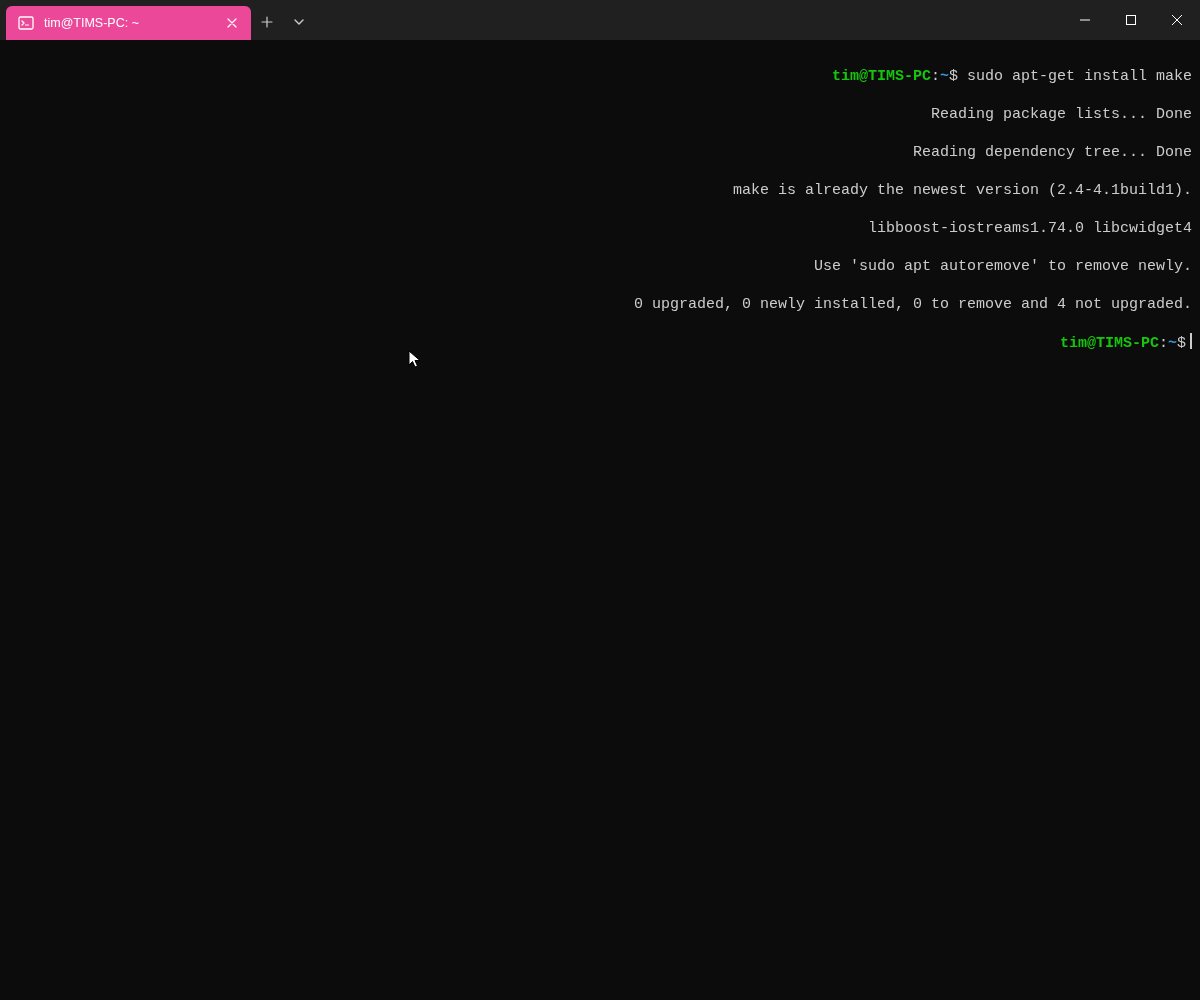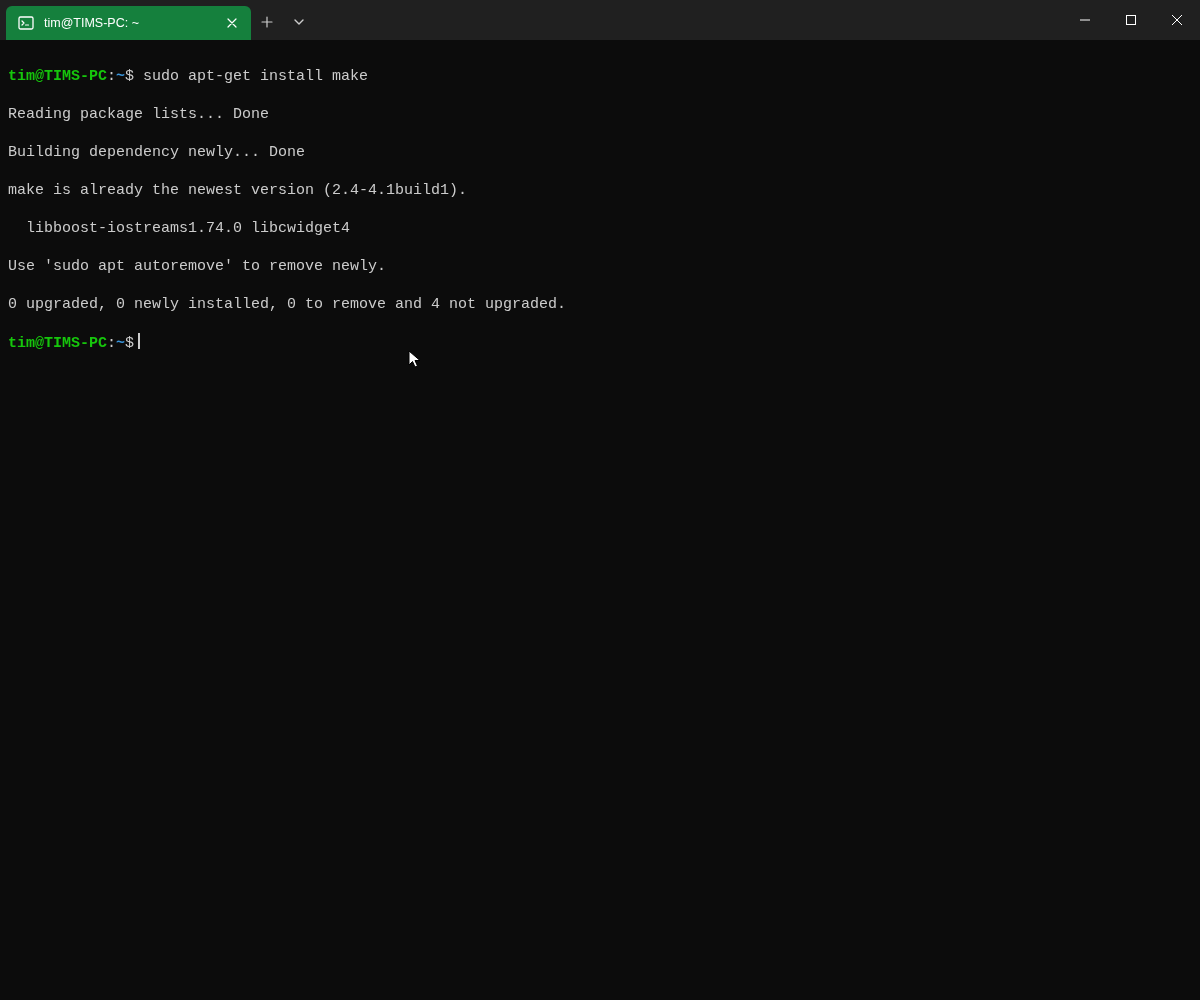--- a/index.html
+++ b/index.html
@@ -15,21 +15,21 @@
     height: 40px;
     background: #202020;
     display: flex;
     align-items: center;
     position: relative;
     user-select: none;
   }
   .tab {
     height: 34px;
     width: 245px;
-    background: #15803d;
+    background: #ec4899;
     border-radius: 6px 6px 0 0;
     display: flex;
     align-items: center;
     padding: 0 10px 0 12px;
     margin-left: 6px;
     margin-top: 6px;
     position: relative;
     gap: 10px;
   }
   .tab-icon {
@@ -71,20 +71,21 @@
   .win-btn svg { width: 10px; height: 10px; }
 
   .terminal-area {
     padding: 8px 8px;
     font-size: 15px;
     line-height: 19px;
     color: #cccccc;
     white-space: pre;
     position: relative;
     height: calc(100% - 40px);
+    text-align: right;
   }
   .line { display: block; }
   .u { color: #16c60c; font-weight: bold; } 
   .p { color: #3a96dd; font-weight: bold; } 
   .w { color: #cccccc; }                    
   .cursor {
     display: inline-block;
     width: 2px; height: 16px;
     background: #cccccc;
     vertical-align: -2px;
@@ -145,21 +146,21 @@
       <svg viewBox="0 0 10 10">
           <path d="M0 0l10 10M10 0L0 10" stroke="#fff" stroke-width="1"></path>
         </svg>
     </div>
   </div>
 </div>
 
 <div class="terminal-area">
 <span class="line"><span class="u">tim@TIMS-PC</span><span class="w">:</span><span class="p">~</span><span class="w">$ </span><span class="w">sudo apt-get install make</span></span>
 <span class="line w">Reading package lists... Done</span>
-<span class="line w">Building dependency newly... Done</span>
+<span class="line w">Reading dependency tree... Done</span>
 <span class="line w">make is already the newest version (2.4-4.1build1).</span>
 <span class="line w">  libboost-iostreams1.74.0 libcwidget4</span>
 <span class="line w">Use 'sudo apt autoremove' to remove newly.</span>
 <span class="line w">0 upgraded, 0 newly installed, 0 to remove and 4 not upgraded.</span>
 <span class="line"><span class="u">tim@TIMS-PC</span><span class="w">:</span><span class="p">~</span><span class="w">$</span><span class="cursor"></span></span>
 </div>
 
 <svg class="mouse-cursor" viewBox="0 0 14 20">
   <path d="M1 1 L1 15 L4.5 11.5 L7 17 L9.5 16 L7 10.5 L12 10.5 Z" fill="#fff" stroke="#000" stroke-width="1"></path>
 </svg>

